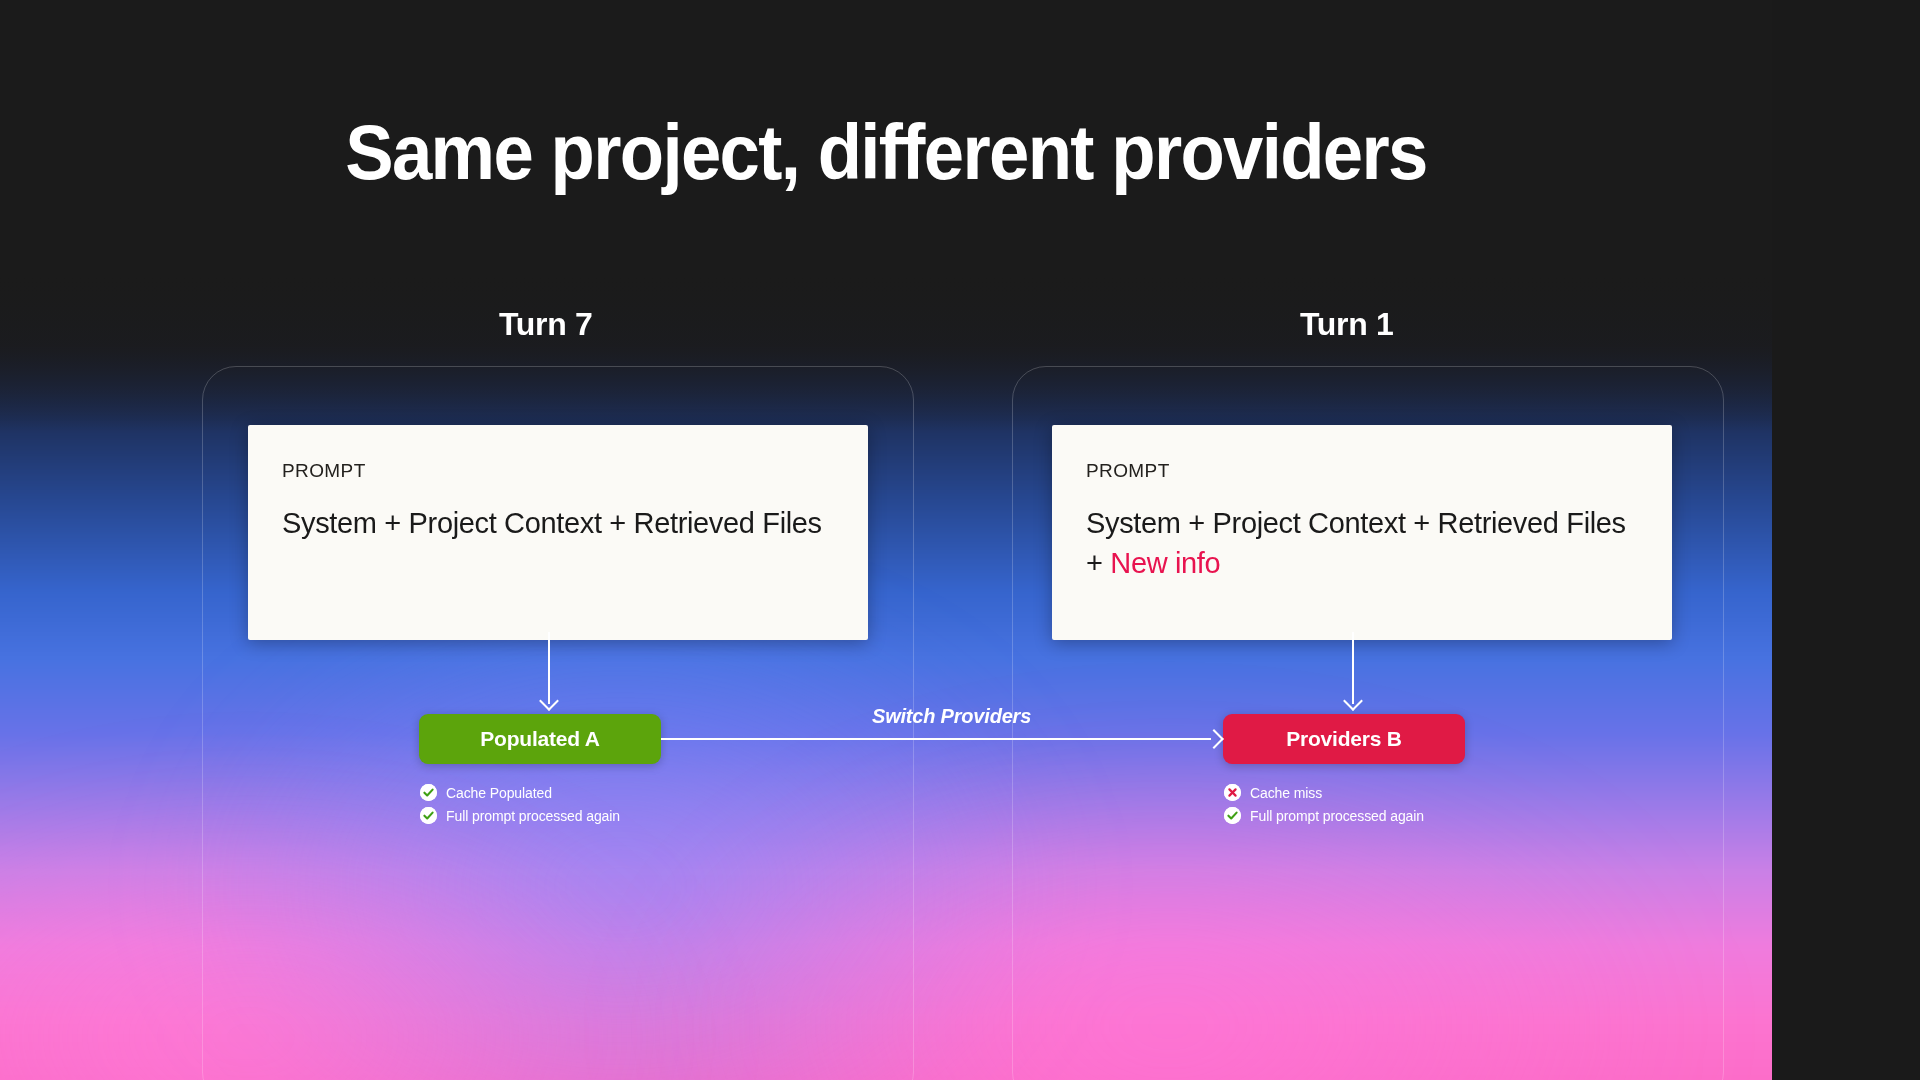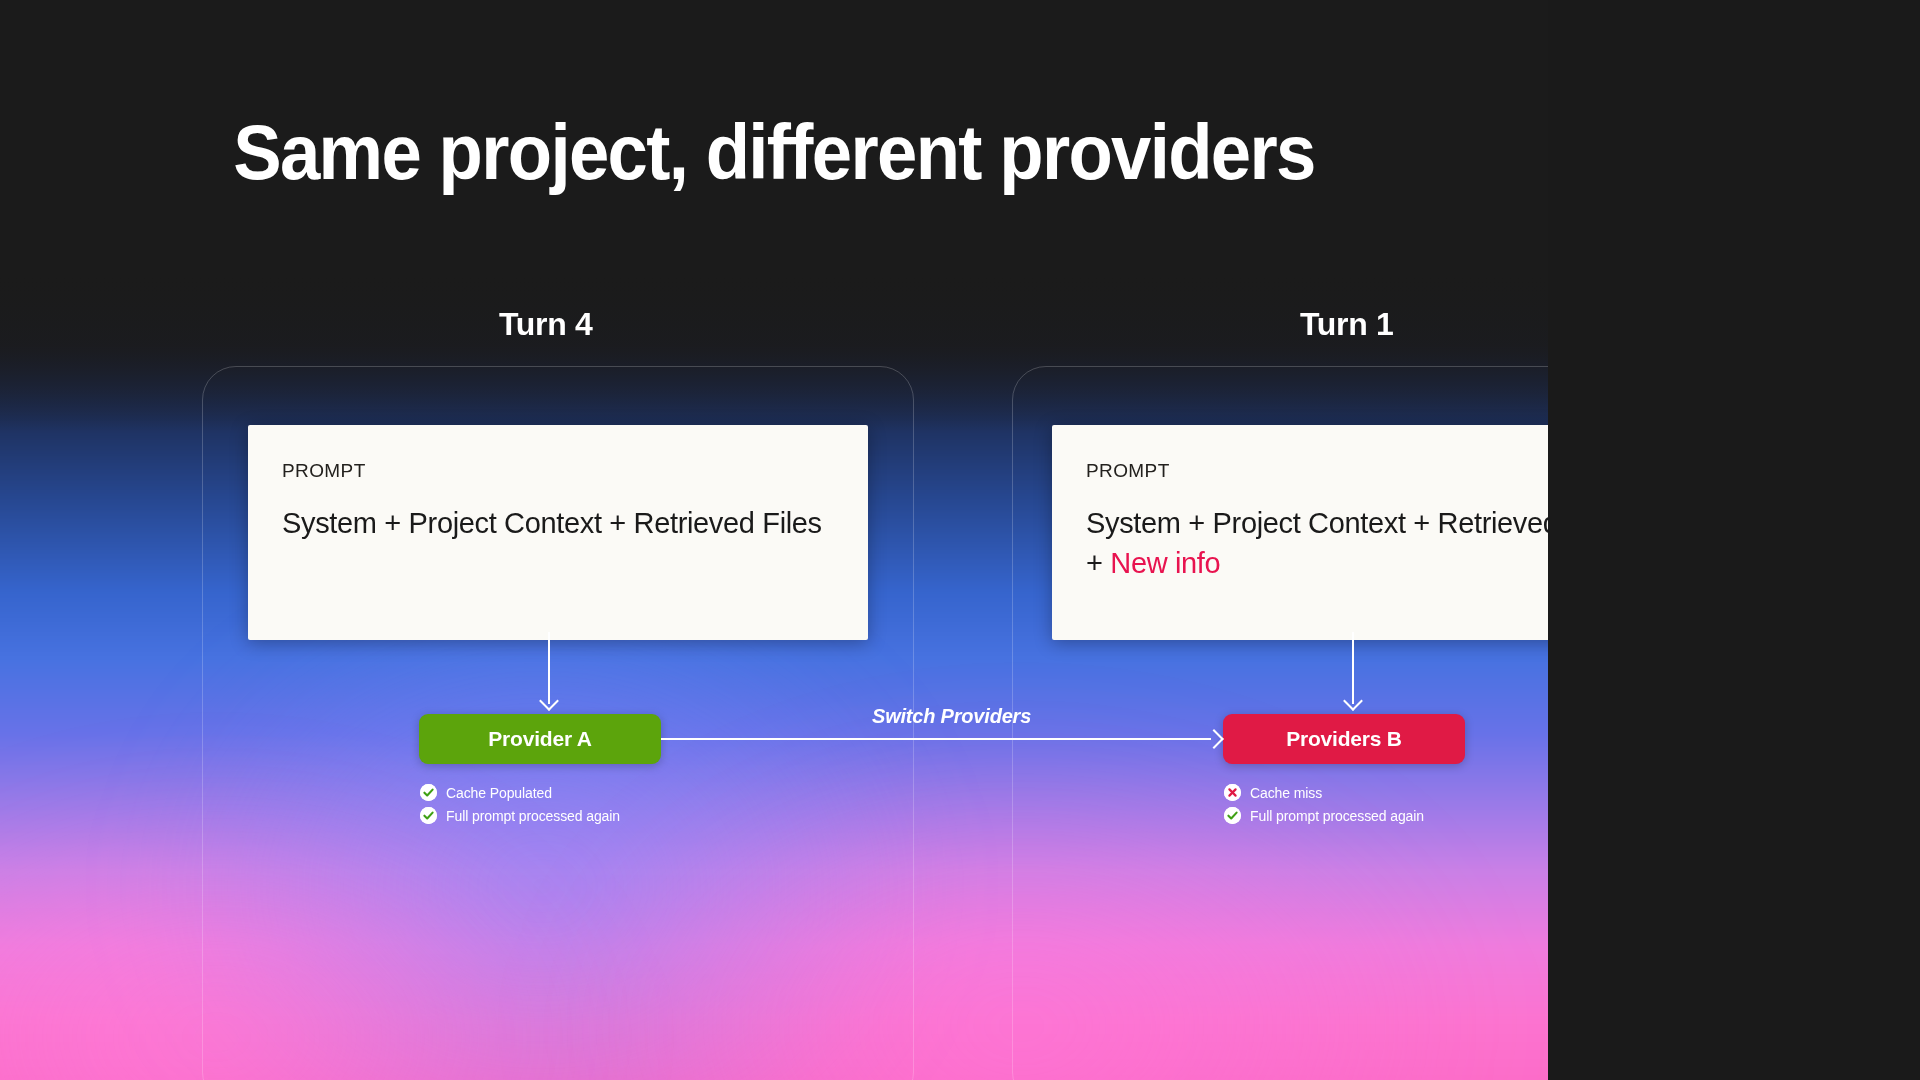--- a/index.html
+++ b/index.html
@@ -7,21 +7,21 @@
 
   html, body {
     width:1920px; height:1080px;
     overflow:hidden;
     background:#1a1a1a;
     font-family:"Liberation Sans", sans-serif;
   }
 
   #stage {
     position:relative;
-    width:1548px; height:1080px;
+    width:1772px; height:1080px;
     overflow:hidden;
     background:#a16207;
   }
 
   
   .bg-base {
     position:absolute; inset:0;
     background:#1b1b1b;
   }
   .bg-gradient {
@@ -250,21 +250,21 @@
 
   <div class="bg-base"></div>
   <div class="bg-gradient"></div>
   <div class="bg-glow-a"></div>
   <div class="bg-glow-b"></div>
   <div class="bg-glow-c"></div>
   <div class="bg-dark-top"></div>
 
   <div class="title">Same project, different providers</div>
 
-  <div class="turn-label turn-1">Turn 4</div>
+  <div class="turn-label turn-1">Turn 7</div>
   <div class="turn-label turn-2">Turn 1</div>
 
   <div class="panel panel-left"></div>
   <div class="panel panel-right"></div>
 
   <div class="prompt-card prompt-card-left">
     <div class="prompt-kicker">PROMPT</div>
     <div class="prompt-body">
       <span>System + Project Context + Retrieved Files</span>
     </div>
@@ -279,21 +279,21 @@
 
   <div class="v-arrow v-arrow-left">
     <div class="shaft"></div>
     <div class="head"></div>
   </div>
   <div class="v-arrow v-arrow-right">
     <div class="shaft"></div>
     <div class="head"></div>
   </div>
 
-  <div class="provider provider-a">Provider A</div>
+  <div class="provider provider-a">Populated A</div>
   <div class="provider provider-b">Providers B</div>
 
   <div class="switch-label">Switch Providers</div>
   <div class="switch-arrow">
     <div class="shaft"></div>
     <div class="head"></div>
   </div>
 
   <div class="bullets bullets-left">
     <div class="bullet">

